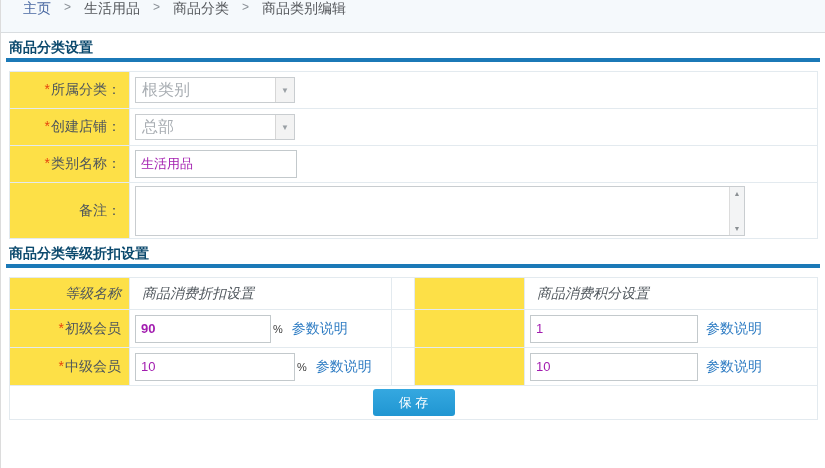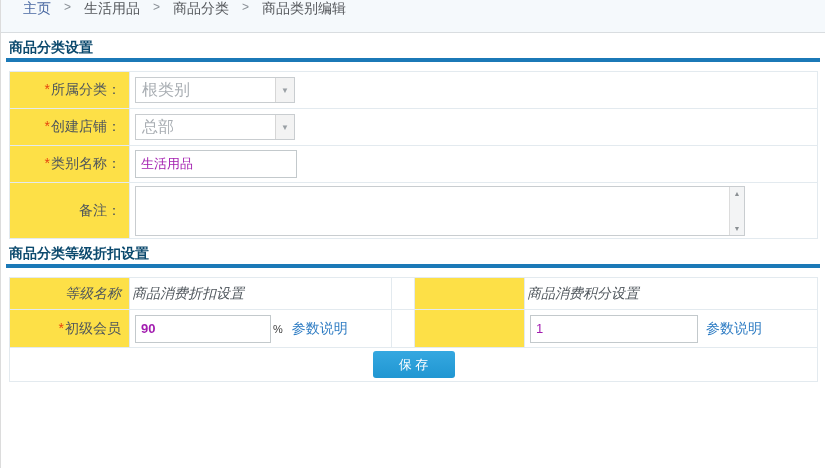--- a/index.html
+++ b/index.html
@@ -61,21 +61,21 @@
   .vscroll {
     width:15px; background:#f3f4f5; border-left:1px solid #dcdcdc;
     display:flex; flex-direction:column; justify-content:space-between; align-items:center;
     padding:3px 0; color:#8b9094; font-size:7px; cursor:pointer;
   }
 
   
   .grade-table tr.head td { height:32px; color:#4f565c;font-style:italic; }
   .grade-table tr.data td { height:38px; }
   .grade-table tr.btn-row td { height:34px; text-align:center; background:#fff; }
-  .grade-table .head-text { padding-left:2px; text-align:left; }
+  .grade-table .head-text { padding-left:12px; text-align:left; }
   .pct { font-size:11px; color:#3c3c3c; margin:0 1px 0 2px; }
   .param-link { color:#2e7cc3; text-decoration:none; margin-left:8px; cursor:pointer; }
   .cell-flex { display:flex; align-items:center; }
 
   .save-btn {
     width:82px; height:27px; border:none; border-radius:3px; cursor:pointer;
     background:linear-gradient(#35a8e0,#2096d2); color:#fff; font-size:13px;
     font-family:"Liberation Sans","DejaVu Sans",sans-serif;
   }
 </style>
@@ -184,20 +184,40 @@
       <td></td>
       <td class="label-cell"></td>
       <td>
         <div class="cell-flex">
           <input class="text-input" style="width: 168px;" type="text" value="1">
           <a class="param-link">参数说明</a>
         </div>
       </td>
     </tr>
 
+    <tr class="data">
+      <td class="label-cell">
+        <span class="req">*</span><span>中级会员</span>
+      </td>
+      <td>
+        <div class="cell-flex">
+          <input class="text-input" style="width: 160px;" type="text" value="10">
+          <span class="pct">%</span>
+          <a class="param-link">参数说明</a>
+        </div>
+      </td>
+      <td></td>
+      <td class="label-cell"></td>
+      <td>
+        <div class="cell-flex">
+          <input class="text-input" style="width: 168px;" type="text" value="10">
+          <a class="param-link">参数说明</a>
+        </div>
+      </td>
+    </tr>
 
 
     <tr class="btn-row">
       <td colspan="5">
         <button class="save-btn">保 存</button>
       </td>
     </tr>
   </tbody>
     </table>
 

